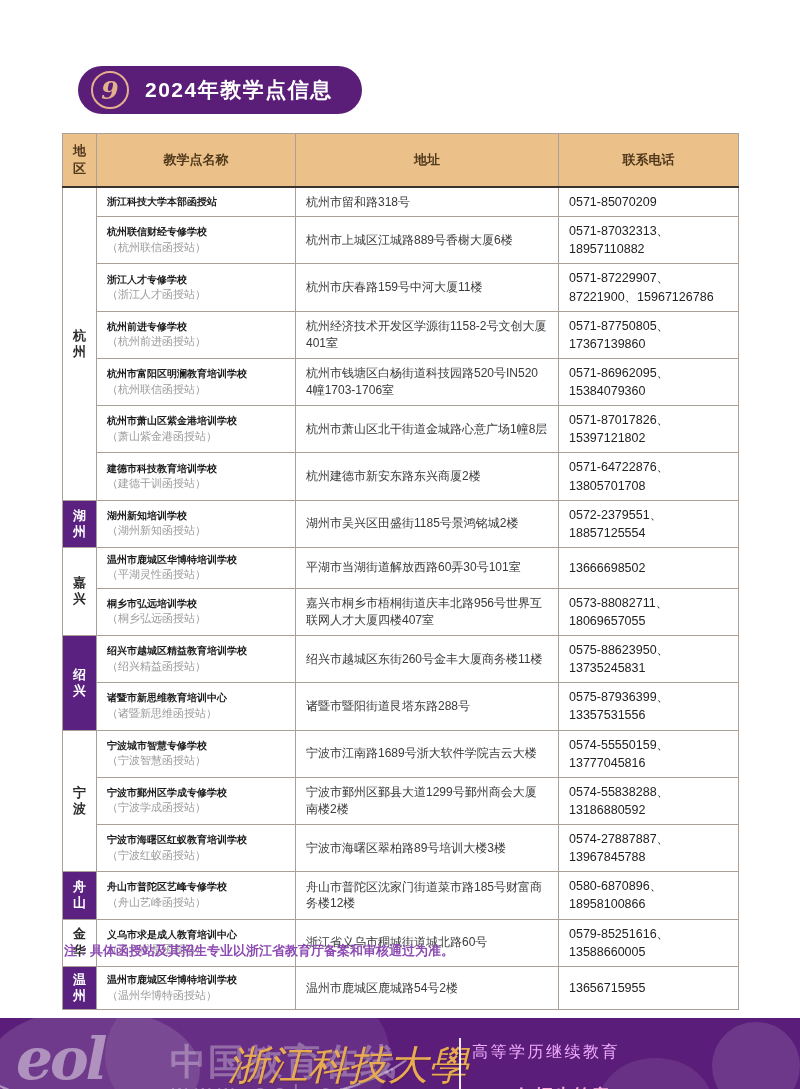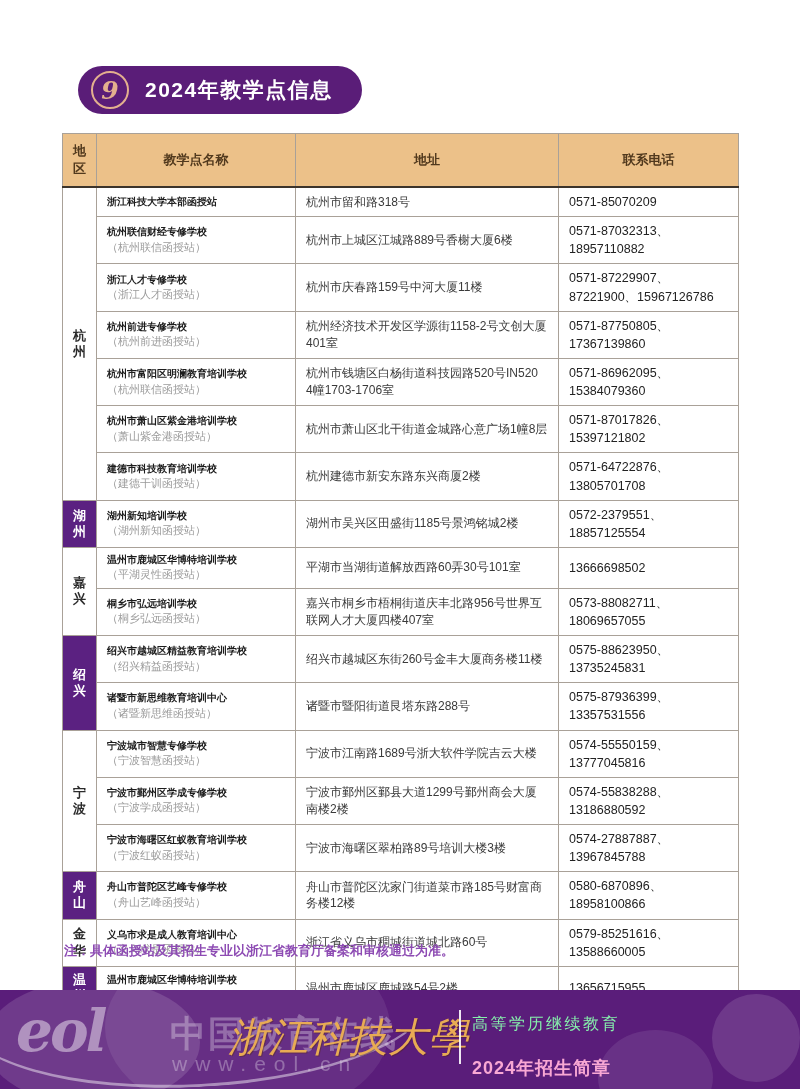--- a/index.html
+++ b/index.html
@@ -44,21 +44,21 @@
   .sname{font-size:10px;font-weight:bold;color:#1d1d1d;line-height:1.35;}
   .ssub{font-size:11px;color:#9a9a9a;line-height:1.4;margin-top:1px;}
   td.addr{font-size:12px;color:#3a3a3a;line-height:1.4;}
   td.phone{font-size:12.5px;color:#222222;line-height:1.45;}
   
   .note{
     position:absolute;left:64px;top:942px;font-size:13px;font-weight:bold;color:#8d4bb3;
   }
   
   .footer{
-    position:absolute;left:0;bottom:0;width:800px;height:99px;background:#5a1d7a;overflow:hidden;
+    position:absolute;left:0;bottom:0;width:800px;height:71px;background:#5a1d7a;overflow:hidden;
   }
   .fo{position:absolute;border-radius:50%;}
   .circ1{left:-15px;top:-10px;width:215px;height:125px;background:rgba(255,255,255,0.13);}
   .circ2{left:105px;top:-55px;width:285px;height:185px;background:rgba(255,255,255,0.08);}
   .circ3{left:598px;top:40px;width:115px;height:95px;background:rgba(255,255,255,0.09);}
   .circ4{left:712px;top:4px;width:88px;height:88px;background:rgba(255,255,255,0.12);}
   .swoosh{
     position:absolute;left:-40px;top:-68px;width:470px;height:160px;border-radius:50%;
     border:2px solid transparent;border-bottom:3px solid rgba(255,255,255,0.45);
     transform:rotate(-3deg);
@@ -75,21 +75,21 @@
   .wm-url{
     position:absolute;left:172px;top:62px;font-size:21px;font-weight:normal;
     color:rgba(255,255,255,0.30);letter-spacing:8px;white-space:nowrap;
   }
   .calligraphy{
     position:absolute;left:228px;top:20px;font-size:40px;font-weight:normal;font-style:italic;
     color:#e8ab54;font-family:"DejaVu Serif",serif;letter-spacing:0px;white-space:nowrap;
     text-shadow:1px 1px 0 rgba(80,40,0,0.35);
   }
   .fdivider{position:absolute;left:459px;top:20px;width:2px;height:54px;background:rgba(255,255,255,0.9);}
-  .fline1{position:absolute;left:472px;top:24px;font-size:16px;color:#86efac;letter-spacing:2.5px;white-space:nowrap;}
+  .fline1{position:absolute;left:472px;top:24px;font-size:16px;color:#f0abfc;letter-spacing:2.5px;white-space:nowrap;}
   .fline2{position:absolute;left:472px;top:66px;font-size:18px;font-weight:bold;color:#f9a8d4;letter-spacing:1px;white-space:nowrap;}
 </style>
 </head>
 <body>
 
 <div class="badge">
   <div class="badge-circle">9</div>
   <div class="badge-title">2024年教学点信息</div>
 </div>
 

